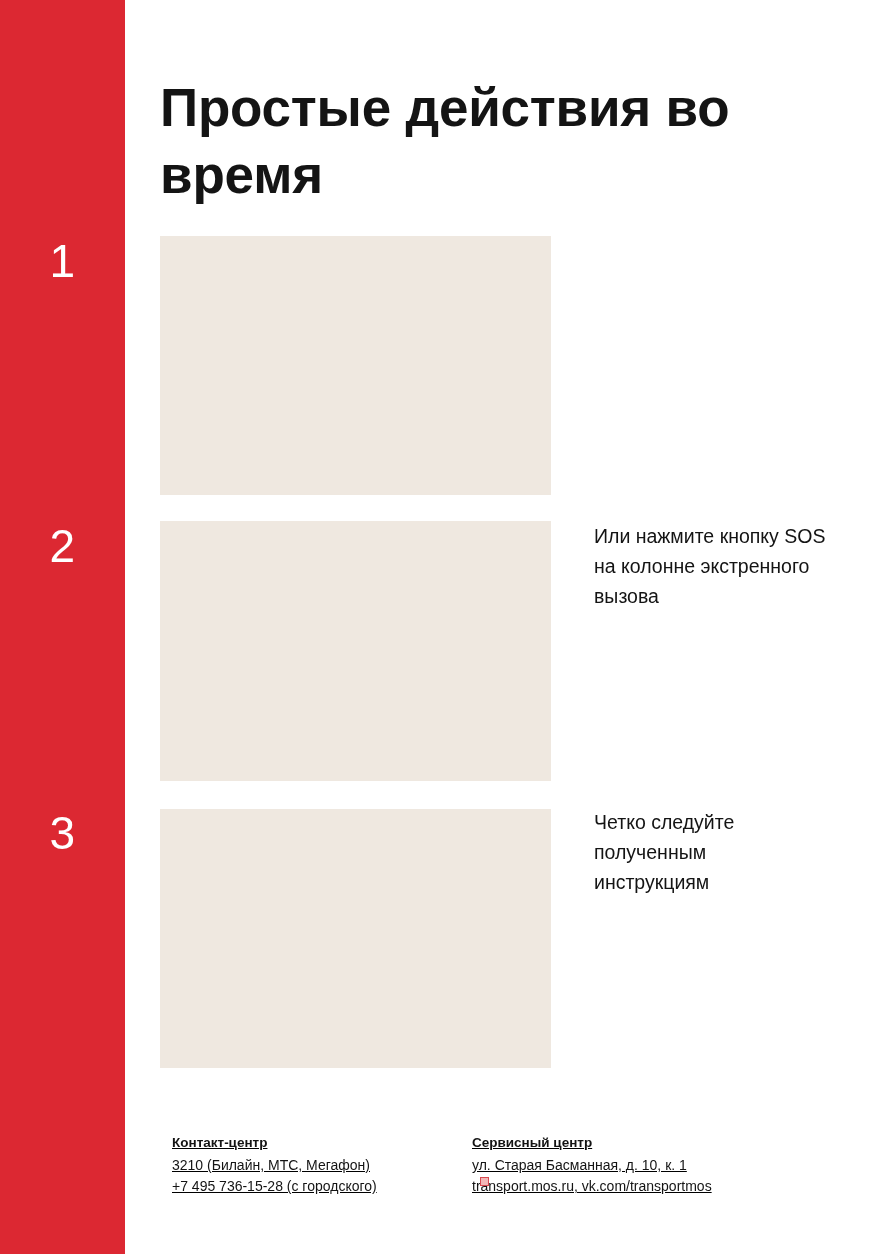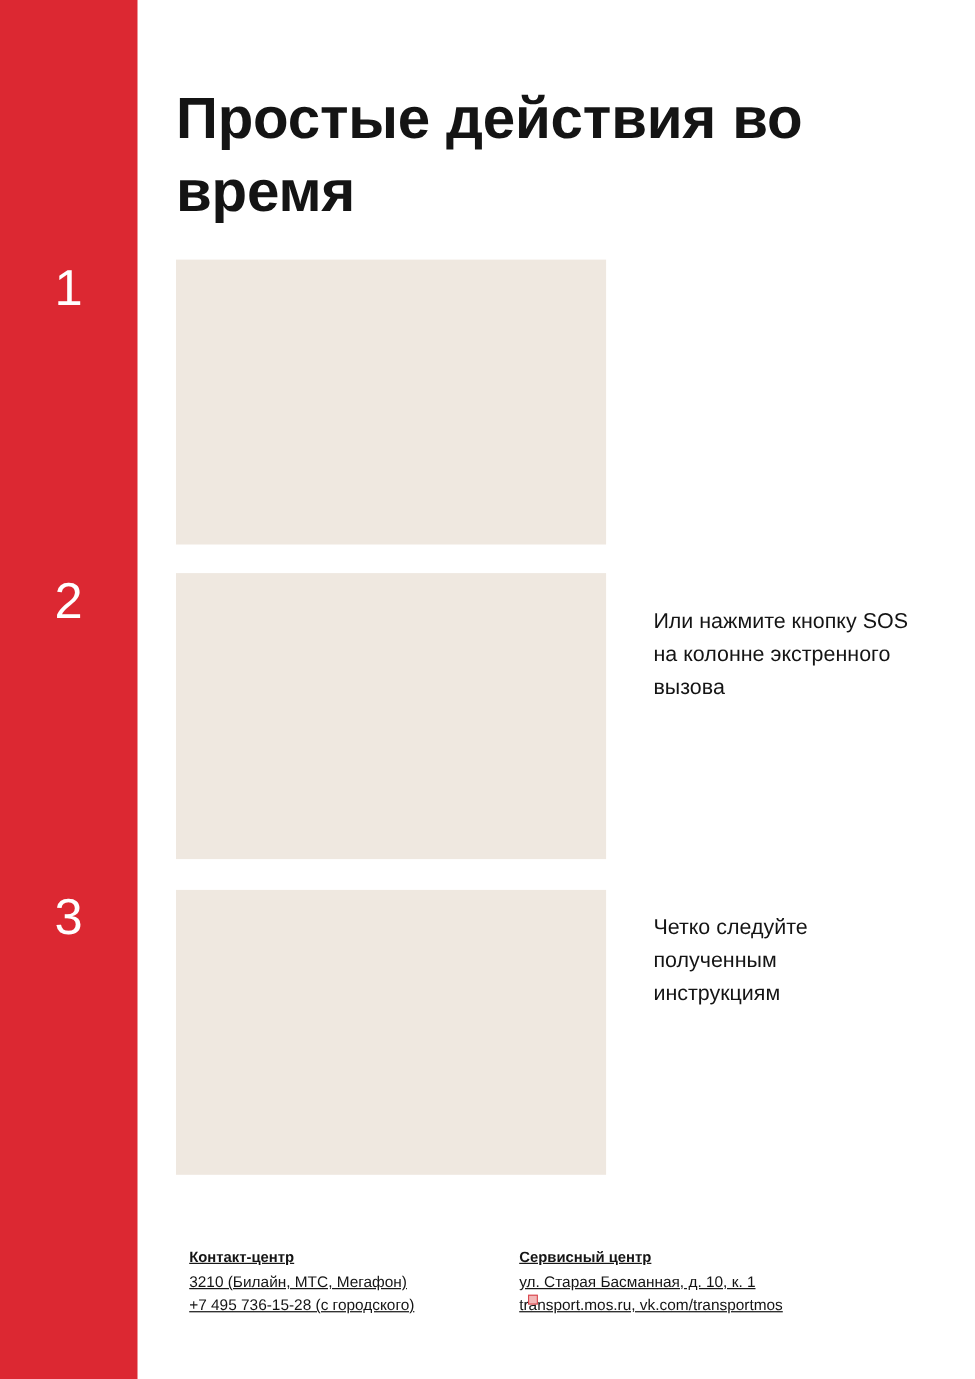--- a/index.html
+++ b/index.html
@@ -100,22 +100,22 @@
   .step-caption {
     position: absolute;
     left: 594px;
     width: 232px;
     color: #141414;
     font-size: 19.5px;
     font-weight: 400;
     line-height: 1.55;
   }
   .step-caption.c1 { top: 236px; }
-  .step-caption.c2 { top: 550px; }
-  .step-caption.c3 { top: 828px; }
+  .step-caption.c2 { top: 521px; }
+  .step-caption.c3 { top: 807px; }
 
   
   .footer {
     position: absolute;
     left: 172px;
     top: 1133px;
     width: 700px;
     display: flex;
     text-decoration: underline;
   }

